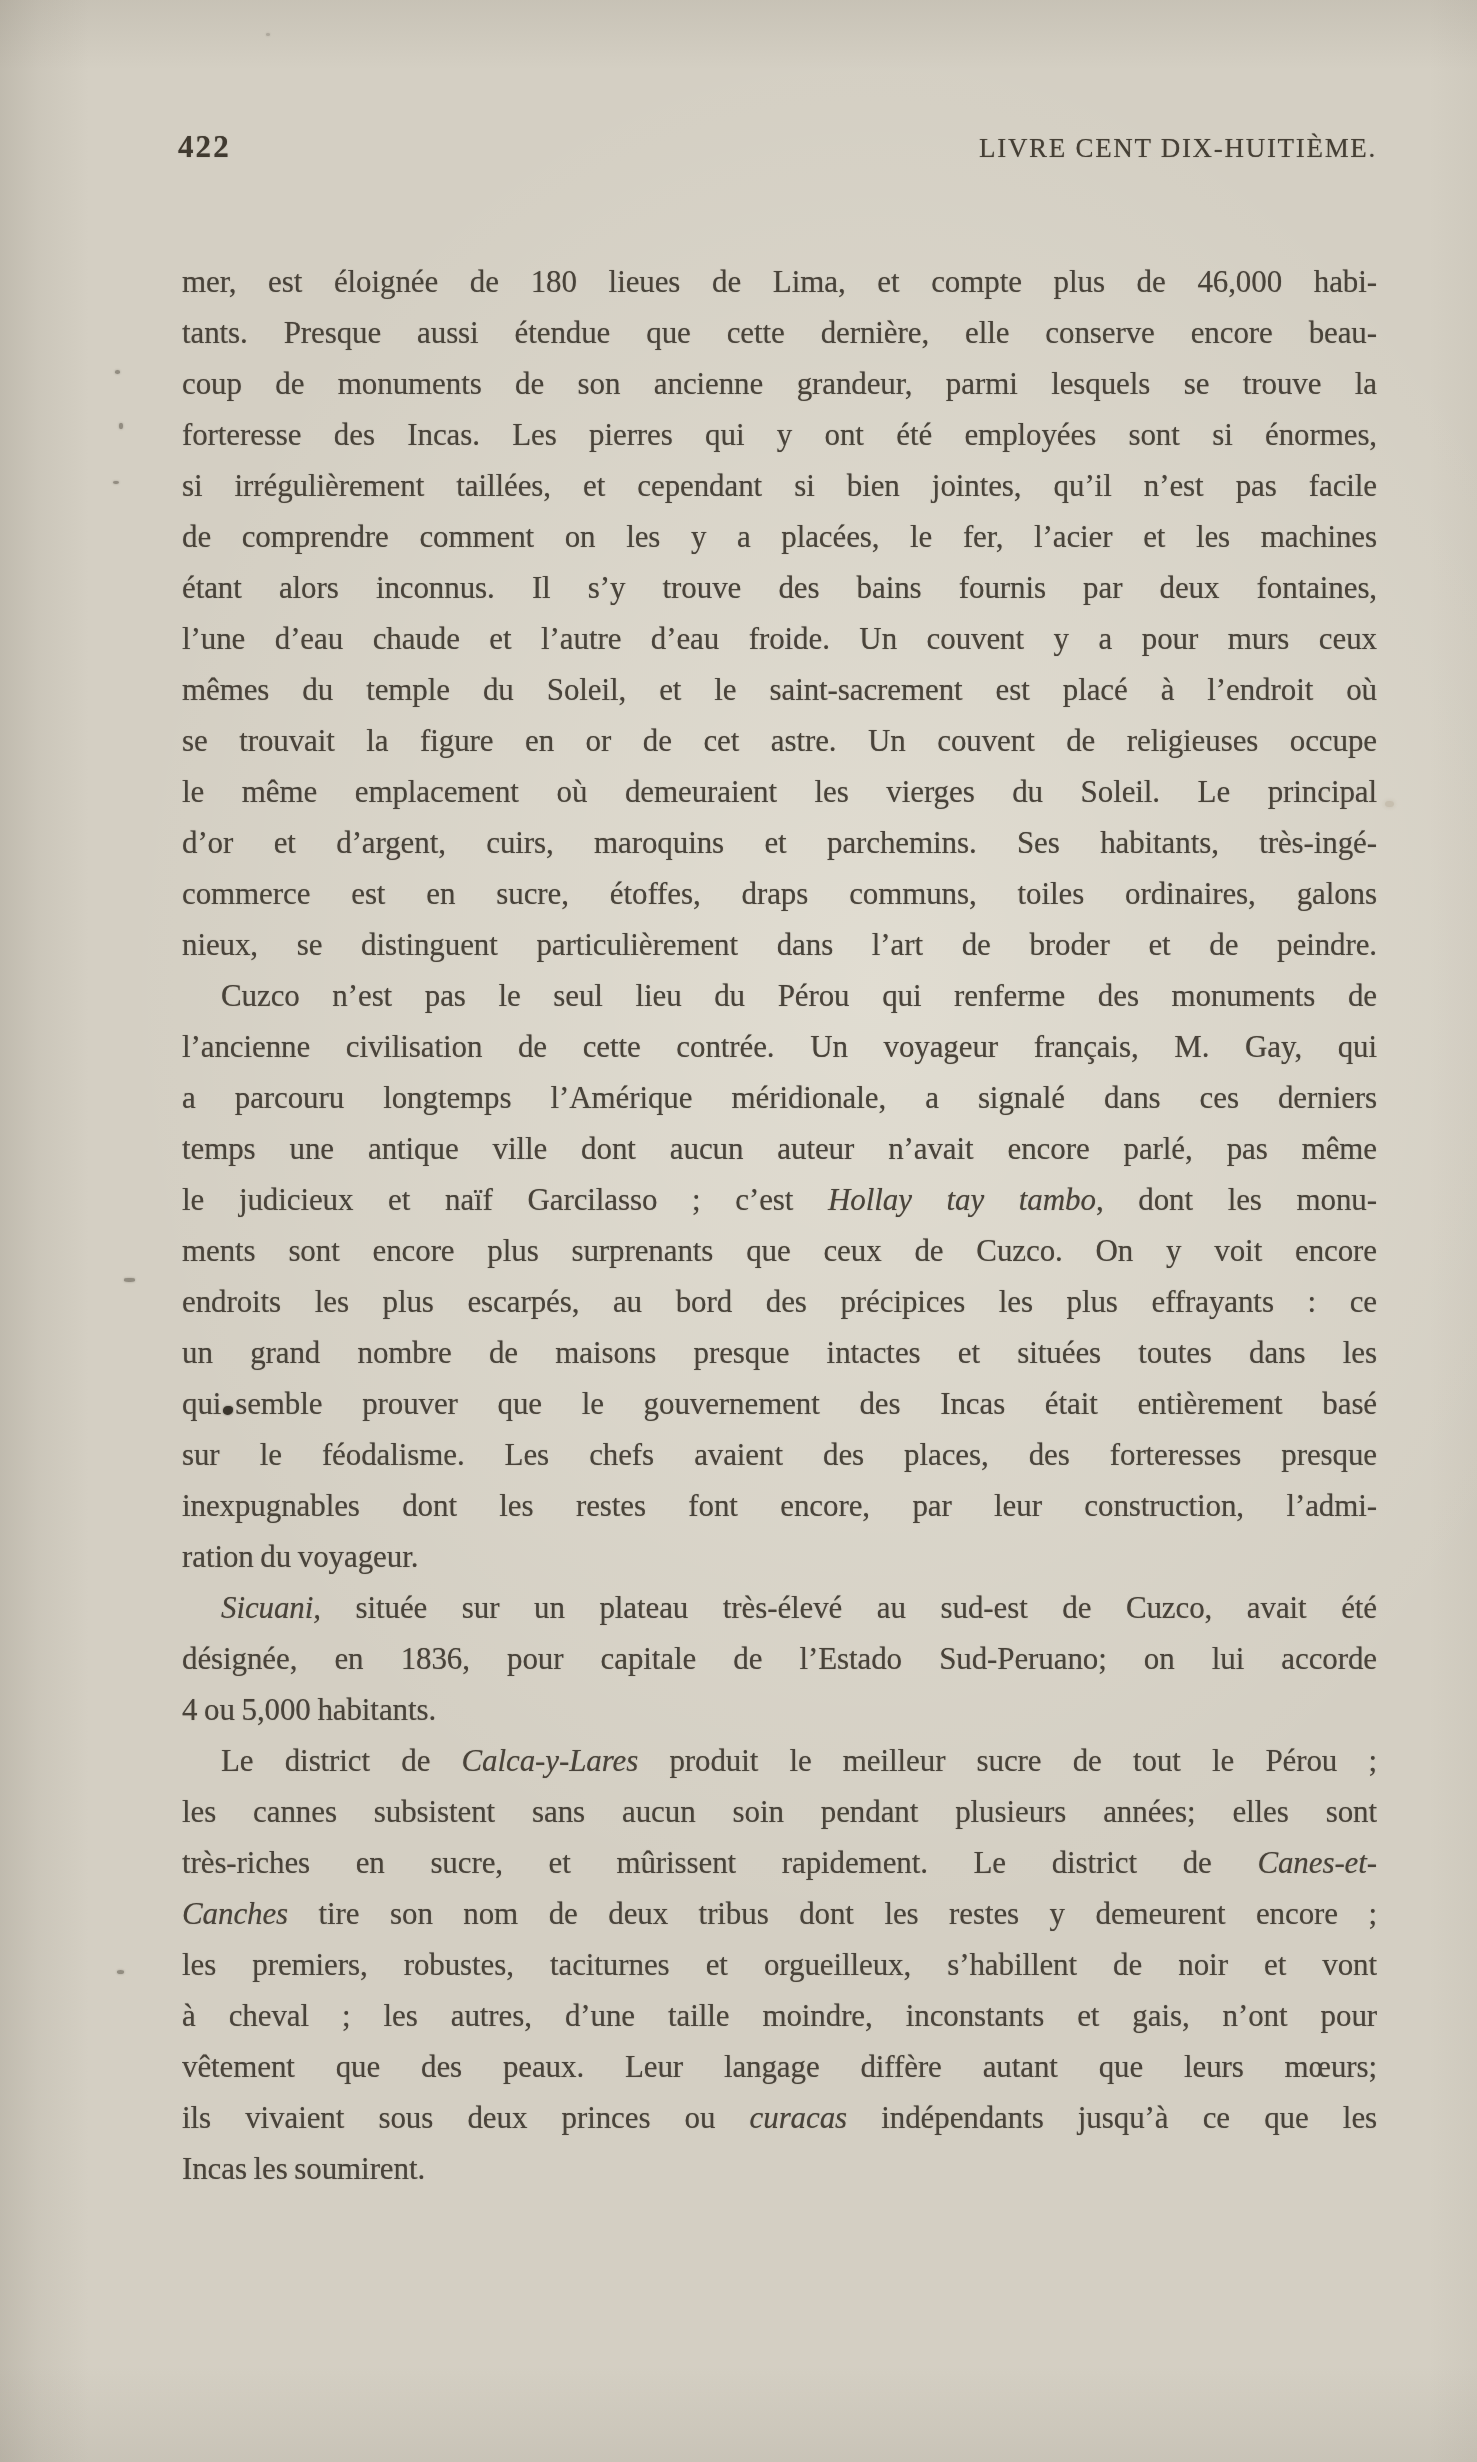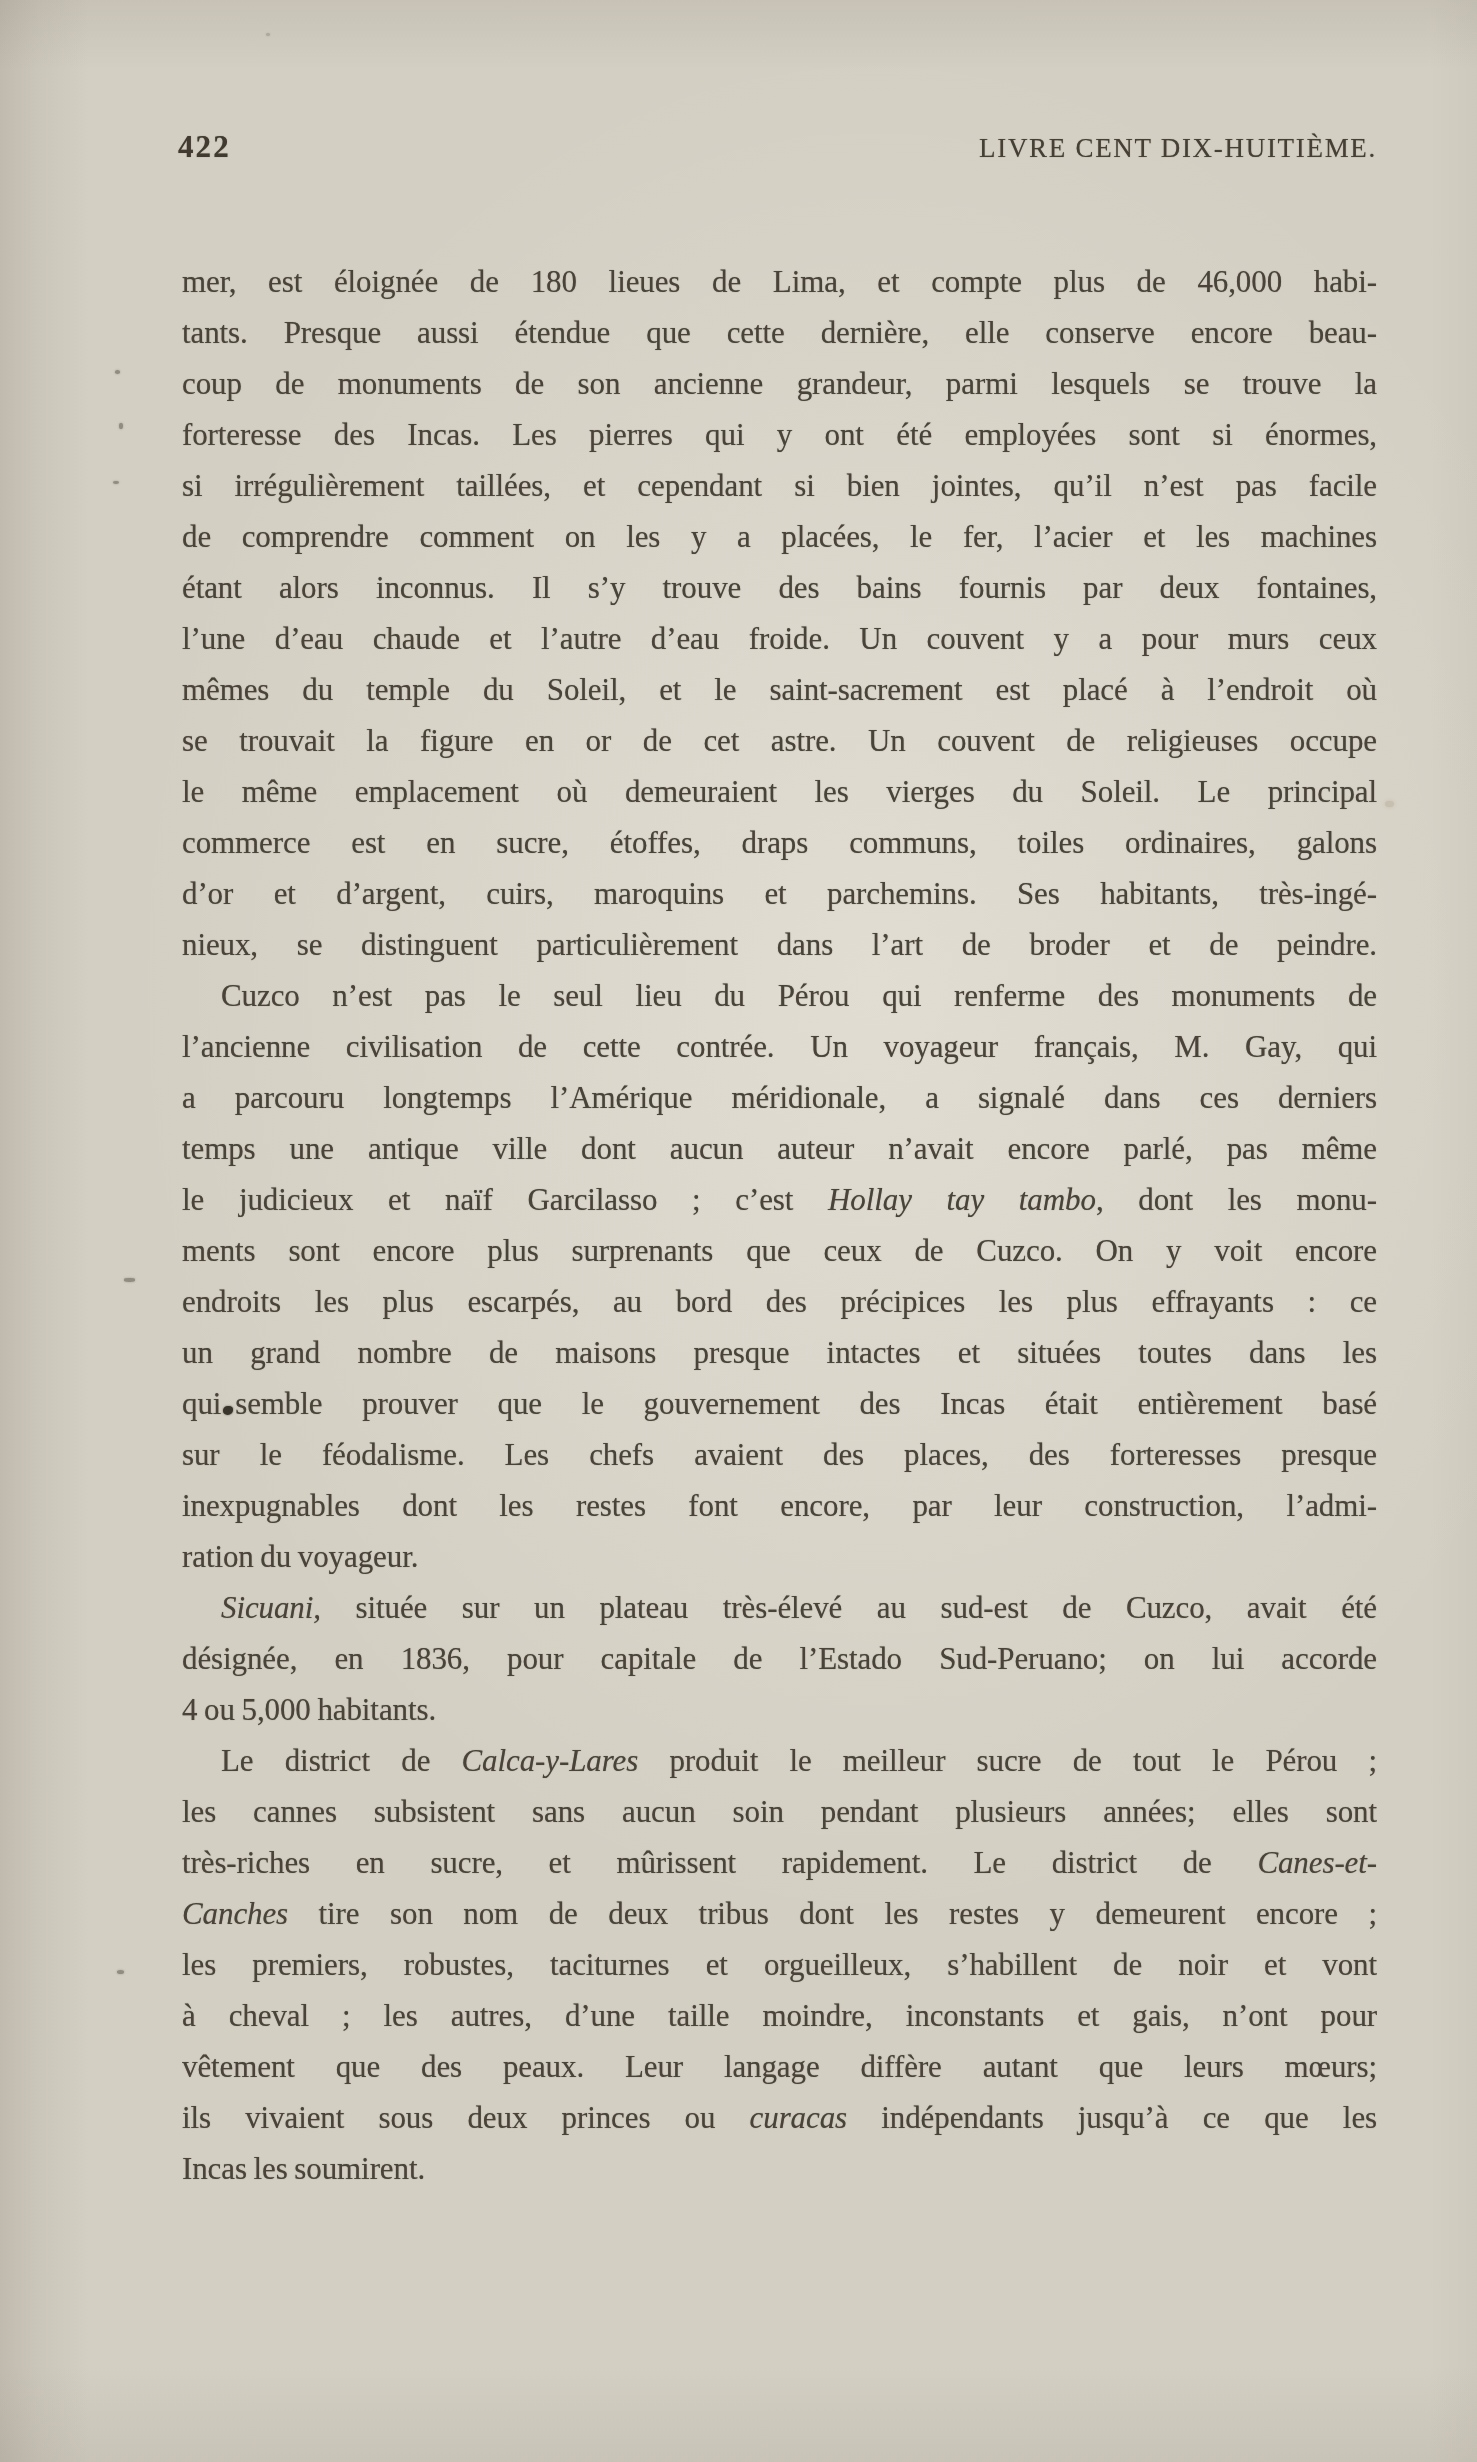--- a/index.html
+++ b/index.html
@@ -80,22 +80,22 @@
       <div class="line">tants. Presque aussi étendue que cette dernière, elle conserve encore beau-</div>
       <div class="line">coup de monuments de son ancienne grandeur, parmi lesquels se trouve la</div>
       <div class="line">forteresse des Incas. Les pierres qui y ont été employées sont si énormes,</div>
       <div class="line">si irrégulièrement taillées, et cependant si bien jointes, qu’il n’est pas facile</div>
       <div class="line">de comprendre comment on les y a placées, le fer, l’acier et les machines</div>
       <div class="line">étant alors inconnus. Il s’y trouve des bains fournis par deux fontaines,</div>
       <div class="line">l’une d’eau chaude et l’autre d’eau froide. Un couvent y a pour murs ceux</div>
       <div class="line">mêmes du temple du Soleil, et le saint-sacrement est placé à l’endroit où</div>
       <div class="line">se trouvait la figure en or de cet astre. Un couvent de religieuses occupe</div>
       <div class="line">le même emplacement où demeuraient les vierges du Soleil. Le principal</div>
+      <div class="line">d’or et d’argent, cuirs, maroquins et parchemins. Ses habitants, très-ingé-</div>
       <div class="line">commerce est en sucre, étoffes, draps communs, toiles ordinaires, galons</div>
-      <div class="line">d’or et d’argent, cuirs, maroquins et parchemins. Ses habitants, très-ingé-</div>
       <div class="line">nieux, se distinguent particulièrement dans l’art de broder et de peindre.</div>
     </section>
 
     <section>
       <div class="line indent">Cuzco n’est pas le seul lieu du Pérou qui renferme des monuments de</div>
       <div class="line">l’ancienne civilisation de cette contrée. Un voyageur français, M. Gay, qui</div>
       <div class="line">a parcouru longtemps l’Amérique méridionale, a signalé dans ces derniers</div>
       <div class="line">temps une antique ville dont aucun auteur n’avait encore parlé, pas même</div>
       <div class="line"><span>le judicieux et naïf Garcilasso ; c’est </span><span class="it">Hollay tay tambo</span><span>, dont les monu-</span></div>
       <div class="line">ments sont encore plus surprenants que ceux de Cuzco. On y voit encore</div>

